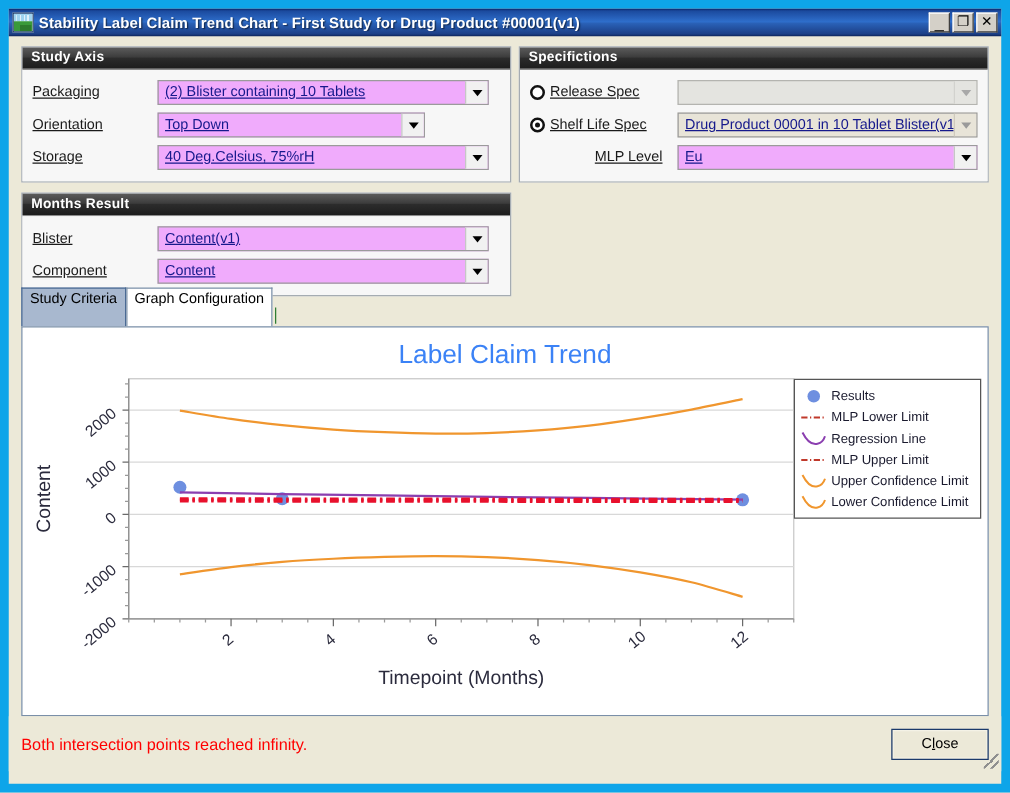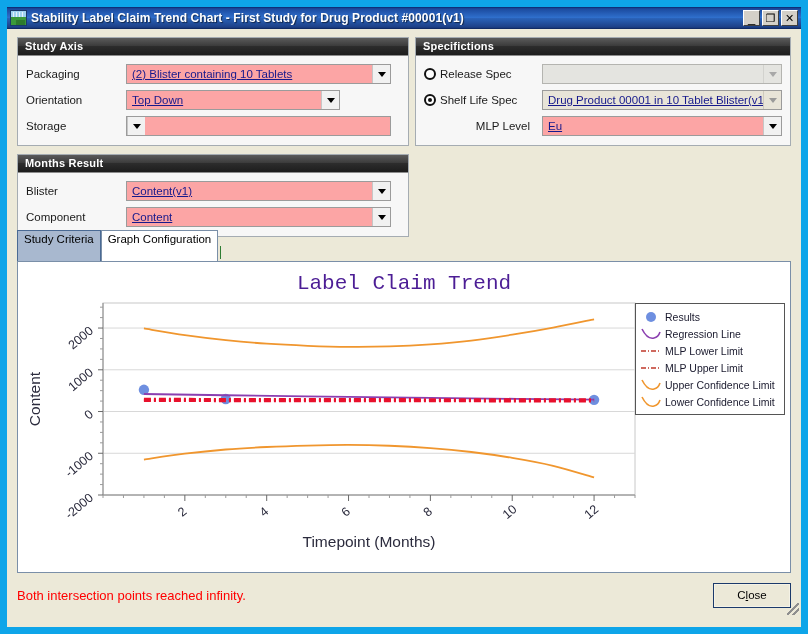--- a/index.html
+++ b/index.html
@@ -62,25 +62,25 @@
     height:17px;line-height:17px;
     background:linear-gradient(to bottom,#5b5b5b 0%,#3c3c3c 45%,#2c2c2c 50%,#1d1d1d 100%);
     color:#ffffff;font-size:11px;font-weight:bold;
     padding-left:7px;letter-spacing:.2px;
     border-bottom:1px solid #8c8c8c;
   }
   .panel-body{padding:8px 8px 9px 8px;background:#f7f7f7;}
   .field-row{display:flex;align-items:center;height:20px;margin-bottom:6px;}
   .field-row:last-child{margin-bottom:0;}
   .field-label{
-    font-size:11.5px;color:#1a1a1a;flex:0 0 auto;
+    font-size:11.5px;color:#1a1a1a;flex:0 0 auto;text-decoration:underline;
   }
   .combo{
     box-sizing:border-box;height:20px;position:relative;
-    border:1px solid #9b9b9b;background:#fca5a5;display:flex;align-items:center;
+    border:1px solid #9b9b9b;background:#f0abfc;display:flex;align-items:center;
   }
   .combo .val{
     flex:1 1 auto;font-size:11.5px;color:#16198c;
     text-decoration:underline;padding-left:5px;
     white-space:nowrap;overflow:hidden;
   }
   .combo .arrow{
     flex:0 0 17px;height:18px;display:flex;align-items:center;justify-content:center;
     background:#f1f1f1;border-left:1px solid #c6c6c6;
   }
@@ -120,21 +120,21 @@
     background:#a8b8cf;border-color:#4a6a94;font-weight:normal;color:#000;
   }
   .tab-caret{width:1px;height:13px;background:#2e7d32;margin-left:2px;align-self:center;}
   
   .chart-outer{
     margin:0 10px;flex:1 1 auto;box-sizing:border-box;
     border:1px solid #7a8fa8;background:#ffffff;position:relative;overflow:hidden;
   }
   .chart-title{
     position:absolute;left:0;right:0;top:10px;text-align:center;
-    font-size:21px;color:#4c1d95;font-family:Liberation Mono, monospace;
+    font-size:21px;color:#3b82f6;font-family:Liberation Sans, sans-serif;
   }
   .plot-svg{position:absolute;left:0;top:0;}
   .legend-box{
     position:absolute;border:1px solid #555;background:#fff;
     font-size:10.5px;color:#1a1a2e;padding:4px 5px 4px 4px;
     box-sizing:border-box;
   }
   .legend-item{display:flex;align-items:center;height:17px;white-space:nowrap;}
   .legend-sym{flex:0 0 22px;height:14px;margin-right:3px;display:block;}
   
@@ -209,20 +209,21 @@
               <div class="combo" style="width:214px">
                 <div class="val">Top Down</div>
                 <div class="arrow">
                     <i></i>
                   </div>
               </div>
             </div>
             <div class="field-row">
               <div class="field-label" style="width:100px">Storage</div>
               <div class="combo" style="width:265px">
+                <div class="val">40 Deg.Celsius, 75%rH</div>
                 <div class="arrow">
                     <i></i>
                   </div>
               </div>
             </div>
           </div>
         </div>
 
         <div class="panel" style="margin-top:8px;">
           <div class="panel-header">Months Result</div>
@@ -380,29 +381,29 @@
       </svg>
     <div class="legend-box" id="legend" style="left:617px;top:41px;width:150px;">
         <div class="legend-item">
           <svg class="legend-sym" viewBox="0 0 22 14">
             <circle cx="11" cy="7" r="5" fill="#6e8fe0"></circle>
           </svg>
           <span>Results</span>
         </div>
         <div class="legend-item">
           <svg class="legend-sym" viewBox="0 0 22 14">
+            <line x1="1" y1="7" x2="21" y2="7" stroke="#c0392b" stroke-width="1.6" stroke-dasharray="5,2,1,2"></line>
+          </svg>
+          <span>MLP Lower Limit</span>
+        </div>
+        <div class="legend-item">
+          <svg class="legend-sym" viewBox="0 0 22 14">
             <path d="M2,2 C6,10 10,12 14,11 C17,10.4 19,8 20,5" fill="none" stroke="#8b3fb0" stroke-width="1.6"></path>
           </svg>
           <span>Regression Line</span>
-        </div>
-        <div class="legend-item">
-          <svg class="legend-sym" viewBox="0 0 22 14">
-            <line x1="1" y1="7" x2="21" y2="7" stroke="#c0392b" stroke-width="1.6" stroke-dasharray="5,2,1,2"></line>
-          </svg>
-          <span>MLP Lower Limit</span>
         </div>
         <div class="legend-item">
           <svg class="legend-sym" viewBox="0 0 22 14">
             <line x1="1" y1="7" x2="21" y2="7" stroke="#c0392b" stroke-width="1.6" stroke-dasharray="5,2,1,2"></line>
           </svg>
           <span>MLP Upper Limit</span>
         </div>
         <div class="legend-item">
           <svg class="legend-sym" viewBox="0 0 22 14">
             <path d="M2,2 C6,10 10,12 14,11 C17,10.4 19,8 20,5" fill="none" stroke="#f0962e" stroke-width="1.6"></path>

